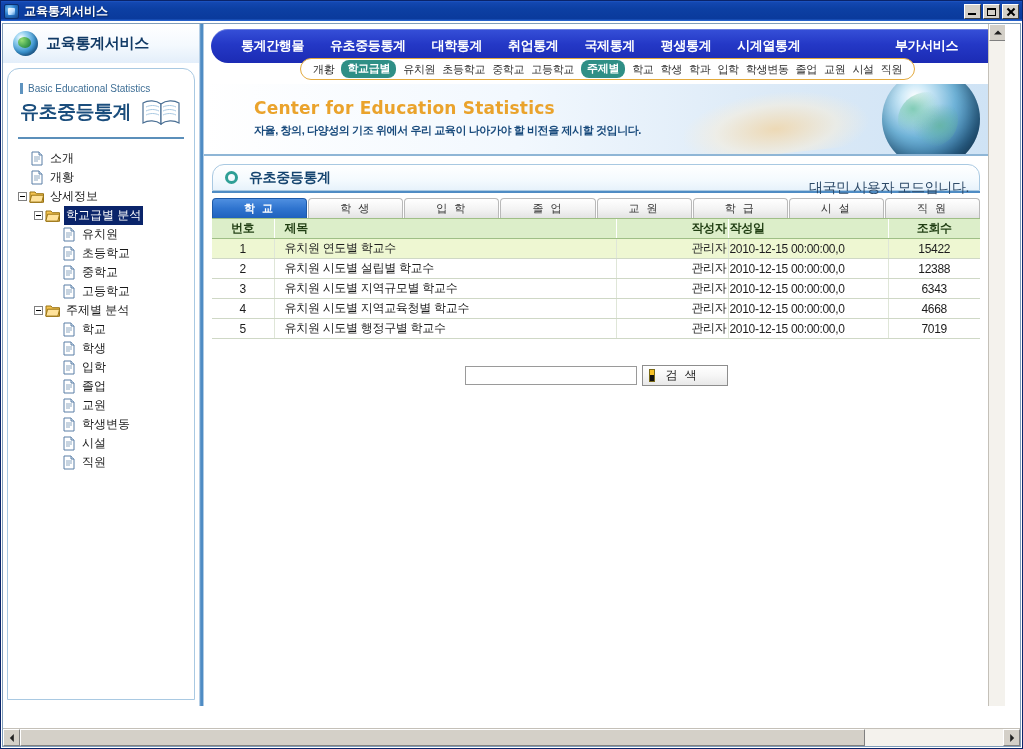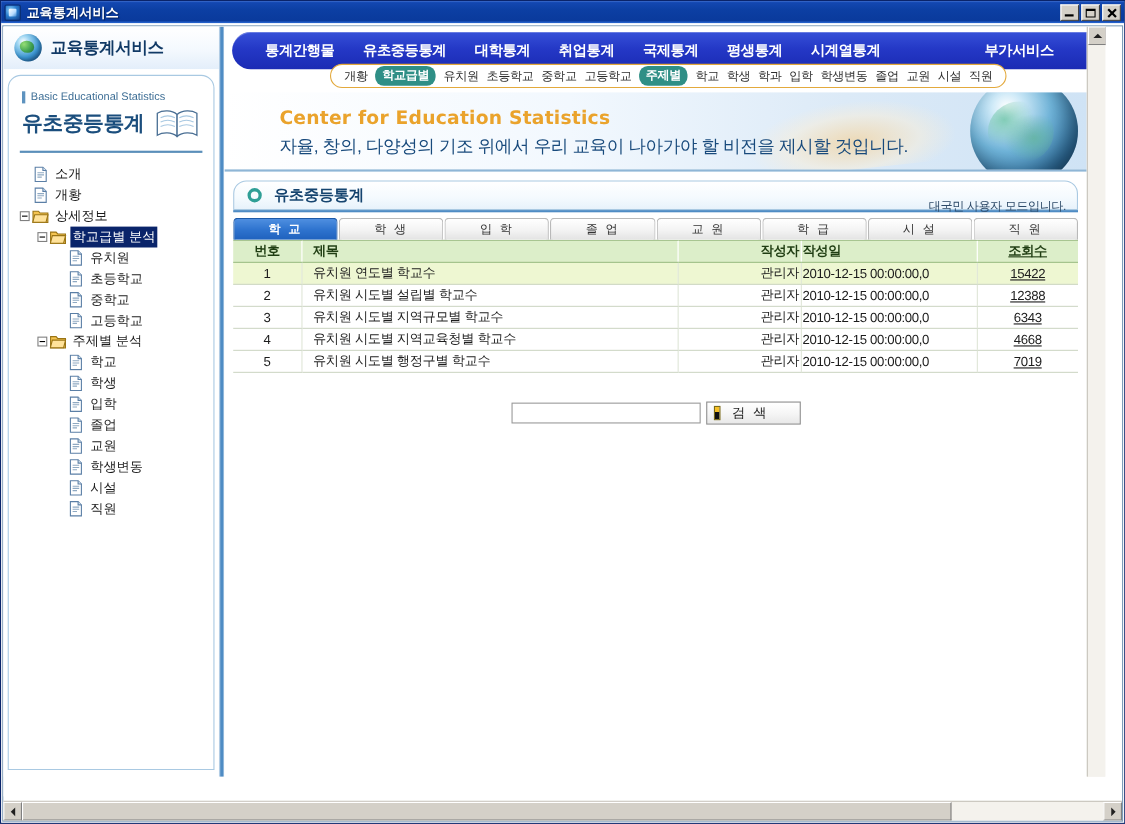--- a/index.html
+++ b/index.html
@@ -270,21 +270,21 @@
     border-radius: 50%;
   }
   #hero-text { position: absolute; left: 50px; top: 14px; }
   #hero-en {
     font-size: 17px; font-weight: bold; color: #eaa32c;
     letter-spacing: 0.2px; line-height: 20px;
     font-family: "DejaVu Sans", "Liberation Sans", sans-serif;
   }
   #hero-ko {
     margin-top: 5px;
-    font-size: 16px; font-weight: normal; color: #184a7c;
+    font-size: 11px; font-weight: bold; color: #184a7c;
     letter-spacing: -0.4px;
   }
 
   
   #ptitle {
     position: relative;
     margin: 8px 8px 0 8px;
     height: 27px;
     border: 1px solid #a9c9e2;
     border-radius: 12px 12px 0 0;
@@ -294,21 +294,21 @@
   }
   #ptitle-ring {
     width: 13px; height: 13px; border-radius: 50%;
     border: 3px solid #2f9f96; flex: 0 0 auto;
   }
   #ptitle-text {
     margin-left: 11px;
     font-size: 14px; font-weight: bold; color: #15446f; letter-spacing: -0.4px;
   }
   #ptitle-note {
-    margin-left: auto; font-size: 11px; color: #2d4a68; letter-spacing: -0.4px; margin-top: 20px;
+    margin-left: auto; font-size: 14px; color: #2d4a68; letter-spacing: -0.4px; margin-top: 20px;
   }
   #ptitle-rule {
     margin: 0 8px; height: 2px; background: #4f8cc4;
   }
 
   
   #tabs {
     margin: 4px 8px 0 8px;
     display: flex; align-items: flex-end; height: 21px;
     gap: 1px;
@@ -348,21 +348,21 @@
     border-bottom: 1px solid #cfd8c6;
     border-left: 1px solid #dfe6d8;
     letter-spacing: -0.3px;
   }
   table.grid td:first-child { border-left: none; }
   table.grid tr.hl td { background: #eef7d2; }
   .c-no { width: 62px; text-align: center; }
   .c-title { text-align: left; padding-left: 10px; }
   .c-writer { width: 112px; text-align: right; }
   .c-date { width: 160px; text-align: left; }
-  .c-hits { width: 92px; text-align: center; text-decoration: underline; }
+  .c-hits { width: 92px; text-align: center; }
 
   
   #searchbar {
     margin-top: 26px;
     display: flex; justify-content: center; align-items: center; gap: 5px;
   }
   #search-input {
     width: 172px; height: 19px;
     border: 1px solid #9a9a9a;
     background: #ffffff;

